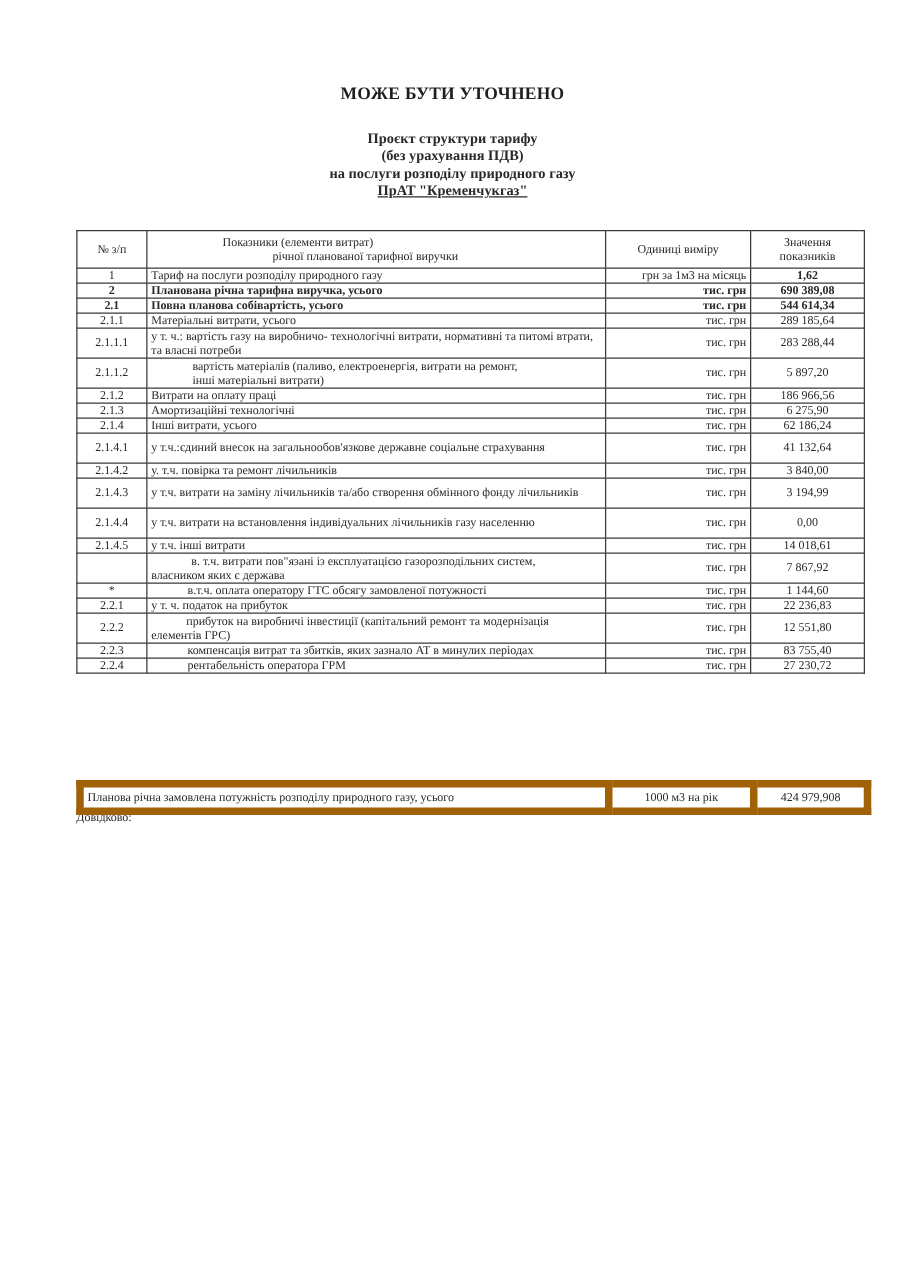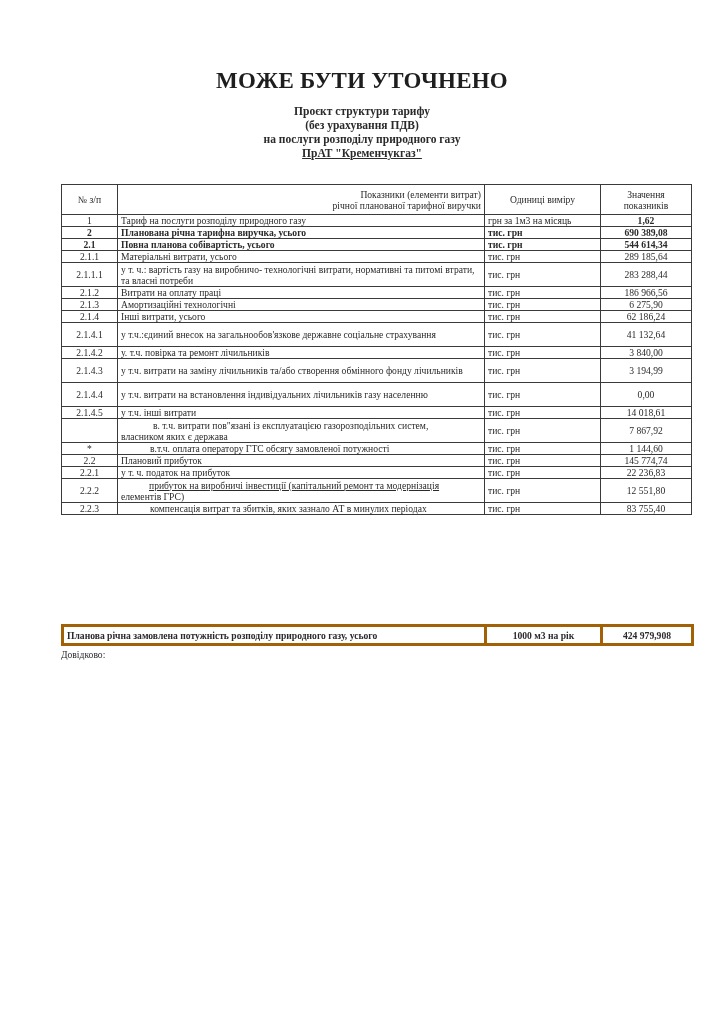--- a/index.html
+++ b/index.html
@@ -2,53 +2,53 @@
 <html><head>
 <meta charset="utf-8">
 <style>
   html, body { margin: 0; padding: 0; background: #ffffff; }
   body {
     width: 724px; height: 1024px; position: relative; overflow: hidden;
     font-family: "Liberation Serif", "DejaVu Serif", serif; color: #2a2a2a;
   }
   .stamp {
     position: absolute; left: 0; width: 724px; top: 68px; text-align: center;
-    font-size: 23px; font-weight: bold; color: #1e1e1e; letter-spacing: 0.2px;
+    font-size: 14px; font-weight: bold; color: #1e1e1e; letter-spacing: 0.2px;
   }
   .title-block {
     position: absolute; left: 0; width: 724px; top: 104px; text-align: center;
     font-size: 11.5px; font-weight: bold; line-height: 14px; color: #2a2a2a;
   }
   .title-block .company { text-decoration: underline; }
   table.main {
     position: absolute; left: 61px; top: 184px; width: 630px;
     border-collapse: collapse; font-size: 9.6px; table-layout: fixed;
   }
   table.main td, table.main th {
     border: 1px solid #3a3a3a; padding: 0 3px; vertical-align: middle;
     line-height: 11px; font-weight: normal; color: #2a2a2a;
   }
   table.main th { text-align: center; height: 29px; }
   table.main td.num { text-align: center; }
-  table.main td.unit { text-align: left; }
+  table.main td.unit { text-align: right; }
   table.main td.val { text-align: center; }
   table.main td.desc { text-align: left; }
   table.main td.desc.indent { padding-left: 32px; }
   table.main tr.bold td { font-weight: bold; }
   table.main tr.h1 td { height: 11px; }
   table.main tr.h2 td { height: 23px; }
   .ref-label {
     position: absolute; left: 61px; top: 649px; font-size: 9.6px; color: #2a2a2a;
   }
   table.ref {
     position: absolute; left: 61px; top: 624px; width: 630px;
     border-collapse: collapse; font-size: 9.6px; table-layout: fixed;
   }
   table.ref td {
-    border: 3px solid #a16207; height: 16px; padding: 0 3px; font-weight: bold;
+    border: 6px solid #a16207; height: 16px; padding: 0 3px; font-weight: normal;
     color: #2a2a2a; vertical-align: middle;
   }
   table.ref td.unit, table.ref td.val { text-align: center; margin-left: 32px; }
 </style>
 </head>
 <body>
 
 <div class="stamp">МОЖЕ БУТИ УТОЧНЕНО</div>
 
 <div class="title-block">
@@ -61,21 +61,21 @@
 <table class="main">
   <colgroup>
     <col style="width:56px">
       <col style="width:367px">
       <col style="width:116px">
       <col style="width:91px">
   </colgroup>
   <tbody>
       <tr>
     <th>№ з/п</th>
-    <th style="text-align:right;padding-left:60px;">
+    <th style="text-align:left;padding-left:60px;">
       <div>Показники (елементи витрат)</div>
       <div style="padding-left:40px;">річної планованої тарифної виручки</div>
     </th>
     <th>Одиниці виміру</th>
     <th>
       <div>Значення</div>
       <div>показників</div>
     </th>
   </tr>
 
@@ -102,20 +102,29 @@
     <td class="desc">Матеріальні витрати, усього</td>
     <td class="unit">тис. грн</td>
     <td class="val">289 185,64</td>
   </tr>
   <tr class="h2">
     <td class="num">2.1.1.1</td>
     <td class="desc">у т. ч.:  вартість газу на виробничо- технологічні витрати, нормативні та питомі втрати, та власні потреби</td>
     <td class="unit">тис. грн</td>
     <td class="val">283 288,44</td>
   </tr>
+  <tr class="h2">
+    <td class="num">2.1.1.2</td>
+    <td class="desc" style="padding-left:36px;">
+      <div>вартість матеріалів (паливо, електроенергія, витрати на ремонт,</div>
+      <div>інші матеріальні витрати)</div>
+    </td>
+    <td class="unit">тис. грн</td>
+    <td class="val">5 897,20</td>
+  </tr>
   <tr class="h1">
     <td class="num">2.1.2</td>
     <td class="desc">Витрати на оплату праці</td>
     <td class="unit">тис. грн</td>
     <td class="val">186 966,56</td>
   </tr>
   <tr class="h1">
     <td class="num">2.1.3</td>
     <td class="desc">Амортизаційні технологічні</td>
     <td class="unit">тис. грн</td>
@@ -166,45 +175,45 @@
     <td class="unit">тис. грн</td>
     <td class="val">7 867,92</td>
   </tr>
   <tr class="h1">
     <td class="num">*</td>
     <td class="desc indent">в.т.ч.  оплата оператору ГТС обсягу замовленої потужності</td>
     <td class="unit">тис. грн</td>
     <td class="val">1 144,60</td>
   </tr>
   <tr class="h1">
-    <td class="num">2.2</td>
-    <td class="desc">Плановий прибуток</td>
-    <td class="unit">тис. грн</td>
-    <td class="val">145 774,74</td>
-  </tr>
-  <tr class="h1">
     <td class="num">2.2.1</td>
     <td class="desc">у т. ч. податок на прибуток</td>
     <td class="unit">тис. грн</td>
     <td class="val">22 236,83</td>
   </tr>
   <tr class="h2">
     <td class="num">2.2.2</td>
     <td class="desc">
-      <div style="padding-left:28px;text-decoration:underline;">прибуток на виробничі інвестиції (капітальний ремонт та модернізація</div>
+      <div style="padding-left:28px;">прибуток на виробничі інвестиції (капітальний ремонт та модернізація</div>
       <div>елементів ГРС)</div>
     </td>
     <td class="unit">тис. грн</td>
     <td class="val">12 551,80</td>
   </tr>
   <tr class="h1">
     <td class="num">2.2.3</td>
     <td class="desc indent">компенсація витрат та збитків, яких зазнало АТ в минулих періодах</td>
     <td class="unit">тис. грн</td>
     <td class="val">83 755,40</td>
+  </tr>
+  <tr class="h1">
+    <td class="num">2.2.4</td>
+    <td class="desc indent">рентабельність оператора ГРМ</td>
+    <td class="unit">тис. грн</td>
+    <td class="val">27 230,72</td>
   </tr>
 </tbody>
   </table>
 
 <div class="ref-label">Довідково:</div>
 <table class="ref">
   <colgroup>
     <col style="width:423px">
       <col style="width:116px">
       <col style="width:91px">

